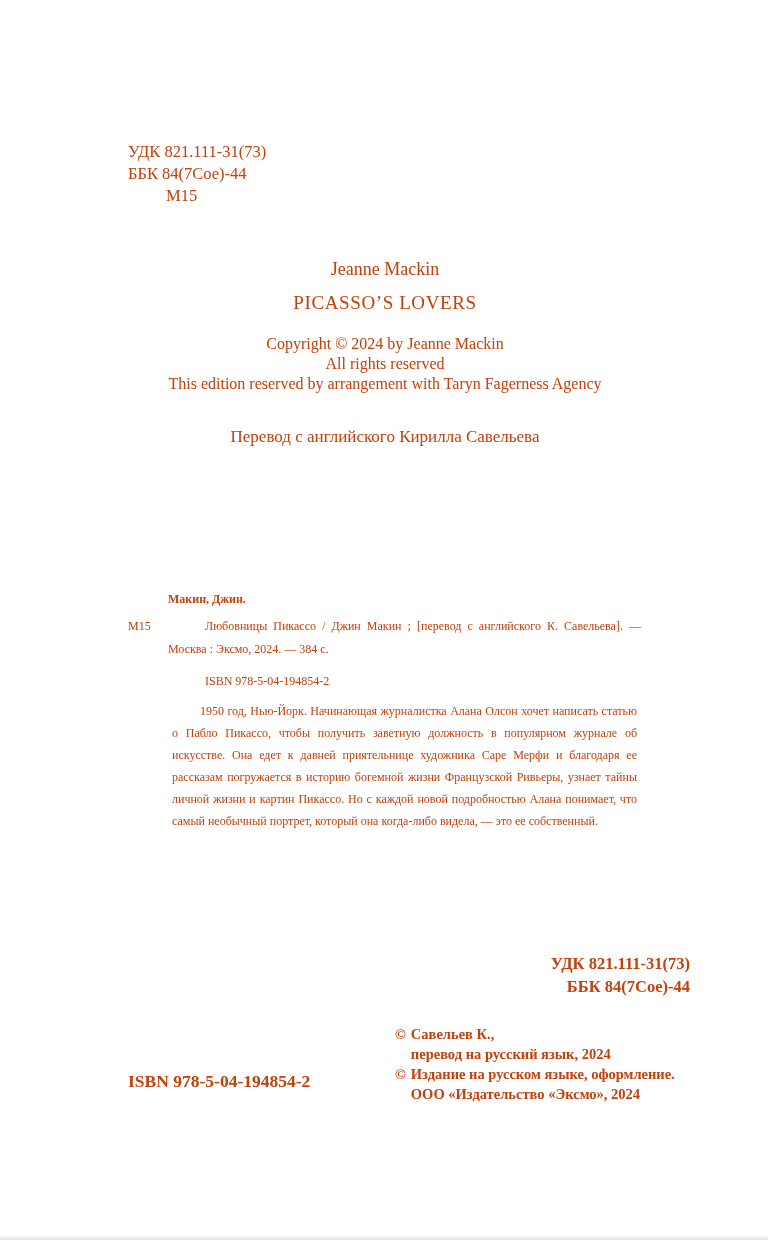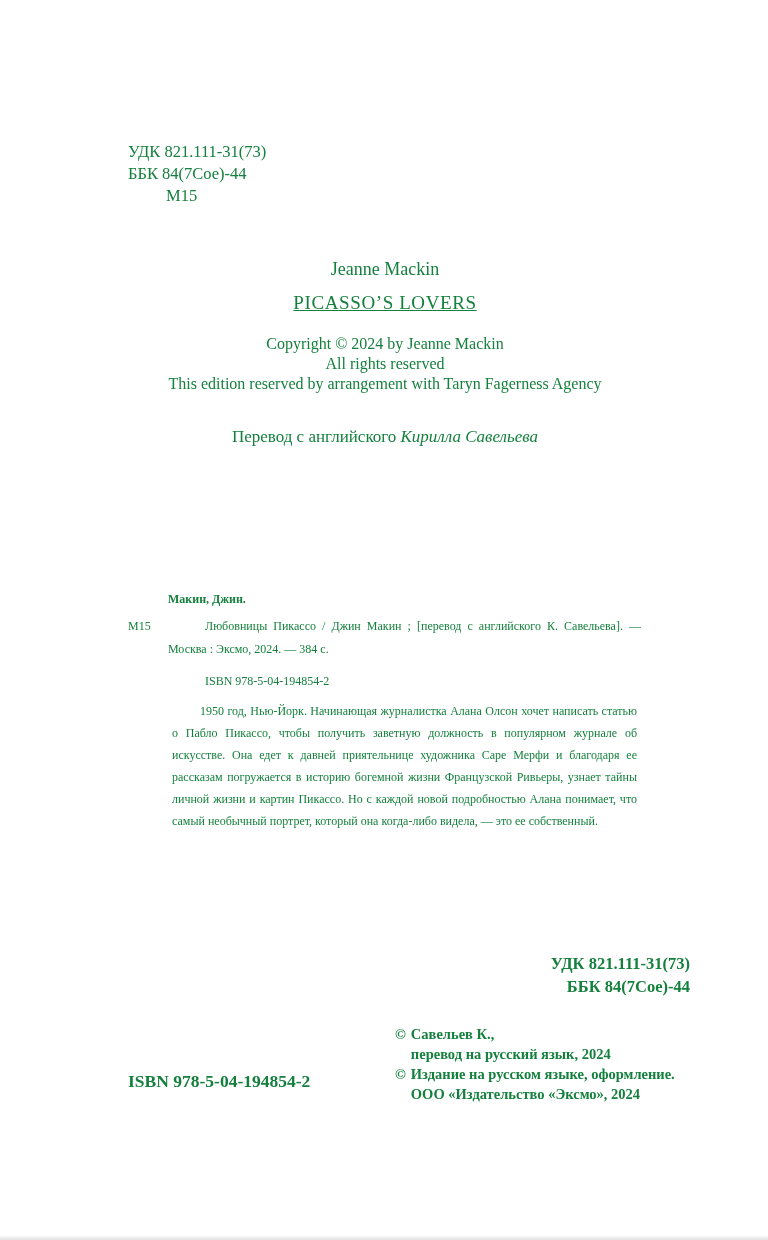--- a/index.html
+++ b/index.html
@@ -4,21 +4,21 @@
 <style>
   * { box-sizing: border-box; }
   html, body { margin: 0; padding: 0; }
   body { background: #ffffff; }
   .page {
     position: relative;
     width: 768px;
     height: 1240px;
     background: #ffffff;
     font-family: "Liberation Serif", "DejaVu Serif", serif;
-    color: #15803d;
+    color: #c2410c;
     overflow: hidden;
   }
   .page::after {
     content: "";
     position: absolute;
     left: 0; right: 0; bottom: 0;
     height: 5px;
     background: linear-gradient(#ffffff, #e2e2e2);
   }
   .abs { position: absolute; }
@@ -29,25 +29,25 @@
     top: 141px;
     font-size: 16.5px;
     line-height: 22px;
     white-space: nowrap;
   }
   .header-code { margin-left: 38px; }
 
   
   .center-col { left: 2px; right: 0; text-align: center; }
   .author-name { top: 259px; font-size: 18px; }
-  .book-title  { top: 292px; font-size: 19px; letter-spacing: 0.6px; text-decoration: underline; }
+  .book-title  { top: 292px; font-size: 19px; letter-spacing: 0.6px; }
   .rights-block { top: 334px; font-size: 16px; line-height: 20px; }
   .credit-translation { top: 427px; font-size: 17px; }
   .credit-design      { top: 458px; font-size: 17px; }
-  .italic { font-style: italic; }
+  .italic { }
 
   
   .catalog-block {
     left: 168px;
     width: 473px;
     top: 588px;
     font-size: 12px;
     line-height: 23px;
   }
   .catalog-author { font-weight: bold; margin: 0 0 4px 0; }

